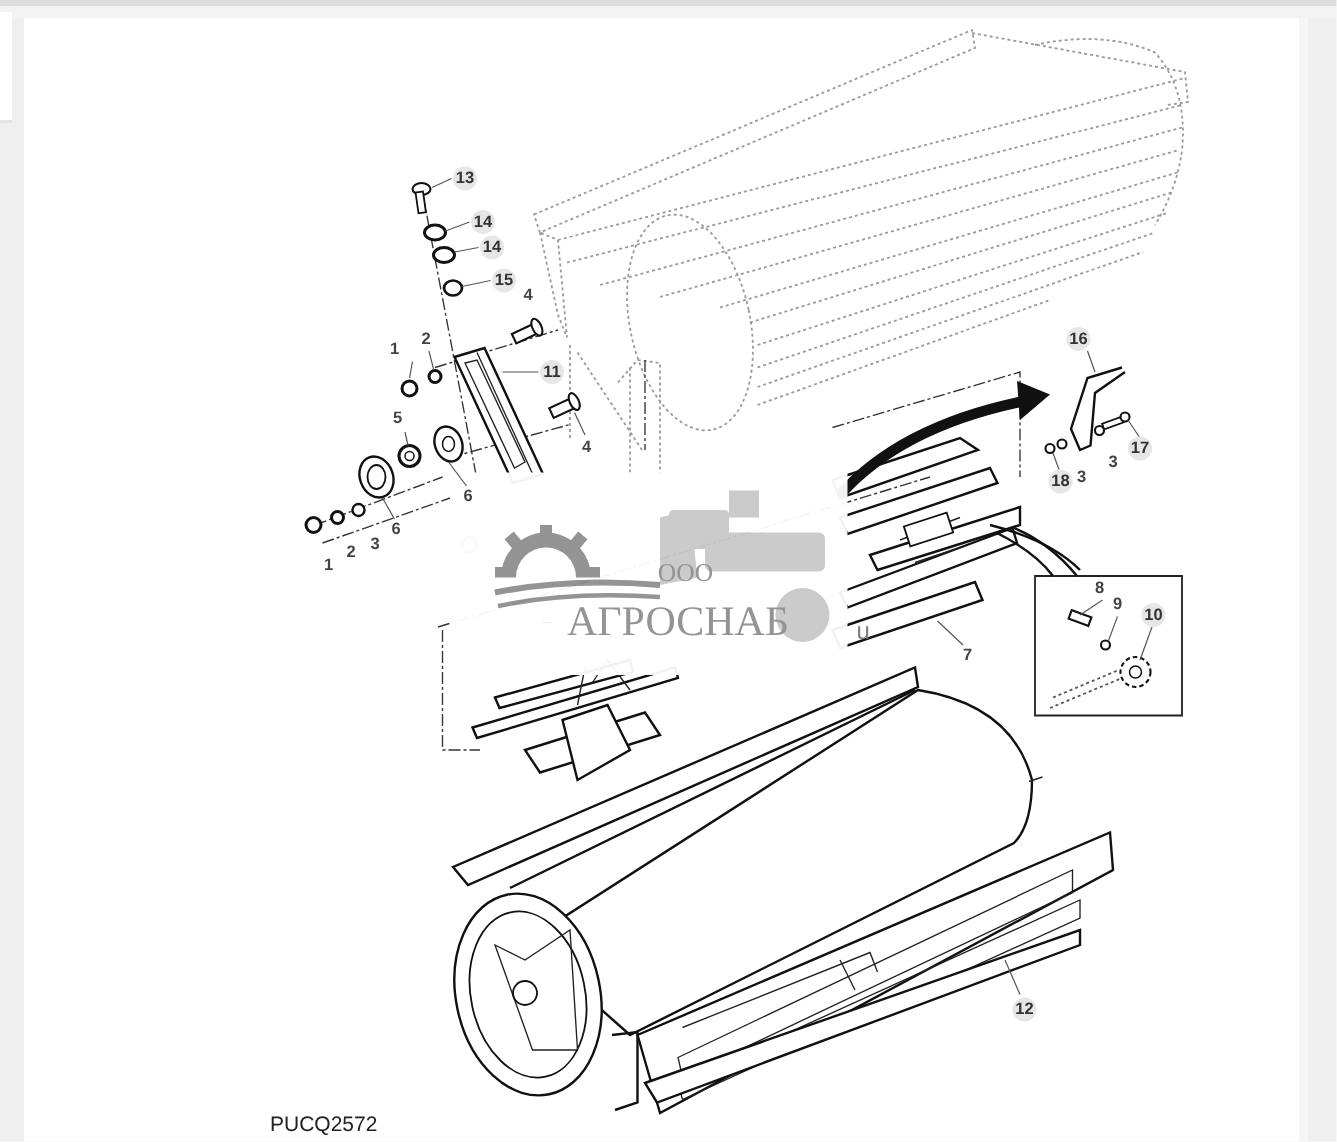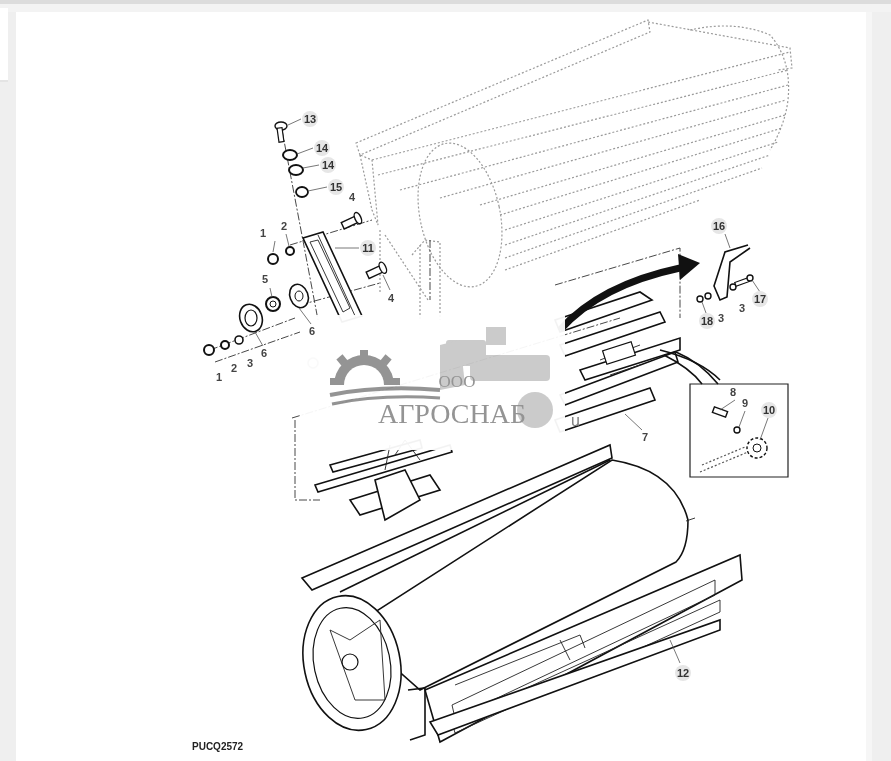--- a/index.html
+++ b/index.html
@@ -19,21 +19,21 @@
   svg { position:absolute; left:0; top:0; }
   .callout circle { fill:#e6e6e6; }
   .callout text { font-family:"Liberation Sans", sans-serif; font-weight:bold; font-size:11px; fill:#333; text-anchor:middle; dominant-baseline:central; }
   .plain text { font-family:"Liberation Sans", sans-serif; font-weight:bold; font-size:11px; fill:#444; text-anchor:middle; dominant-baseline:central; }
   .ghost { fill:none; stroke:#9a9a9a; stroke-width:1.2; stroke-dasharray:2 2; }
   .solid { fill:#fff; stroke:#111; stroke-width:1.6; }
   .solid-n { fill:none; stroke:#111; stroke-width:1.6; }
   .thin { fill:none; stroke:#222; stroke-width:0.9; }
   .chain { fill:none; stroke:#333; stroke-width:0.9; stroke-dasharray:8 2 2 2; }
   .leader { stroke:#555; stroke-width:0.8; fill:none; }
-  .fig-label { position:absolute; left:192px; top:741px; font-size:10px; font-weight:bold; color:#222; }
+  .fig-label { position:absolute; left:180px; top:741px; font-size:14px; font-weight:normal; color:#222; }
   .wm-text { font-family:"Liberation Serif", serif; }
 </style>
 </head>
 <body>
 
 <div class="top-strip"></div>
 <div class="top-strip2"></div>
 <div class="side-panel"></div>
 <div class="right-gutter"></div>
 

